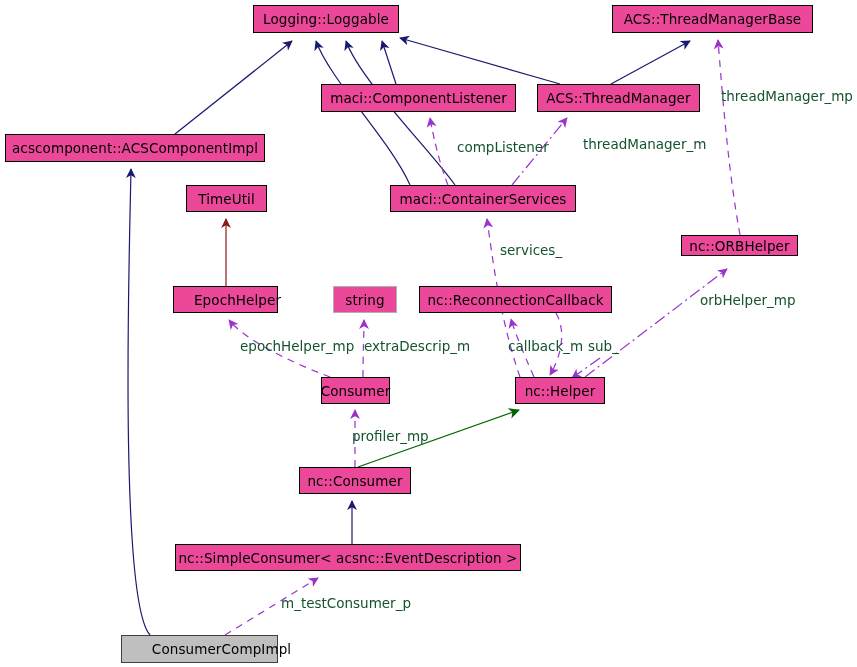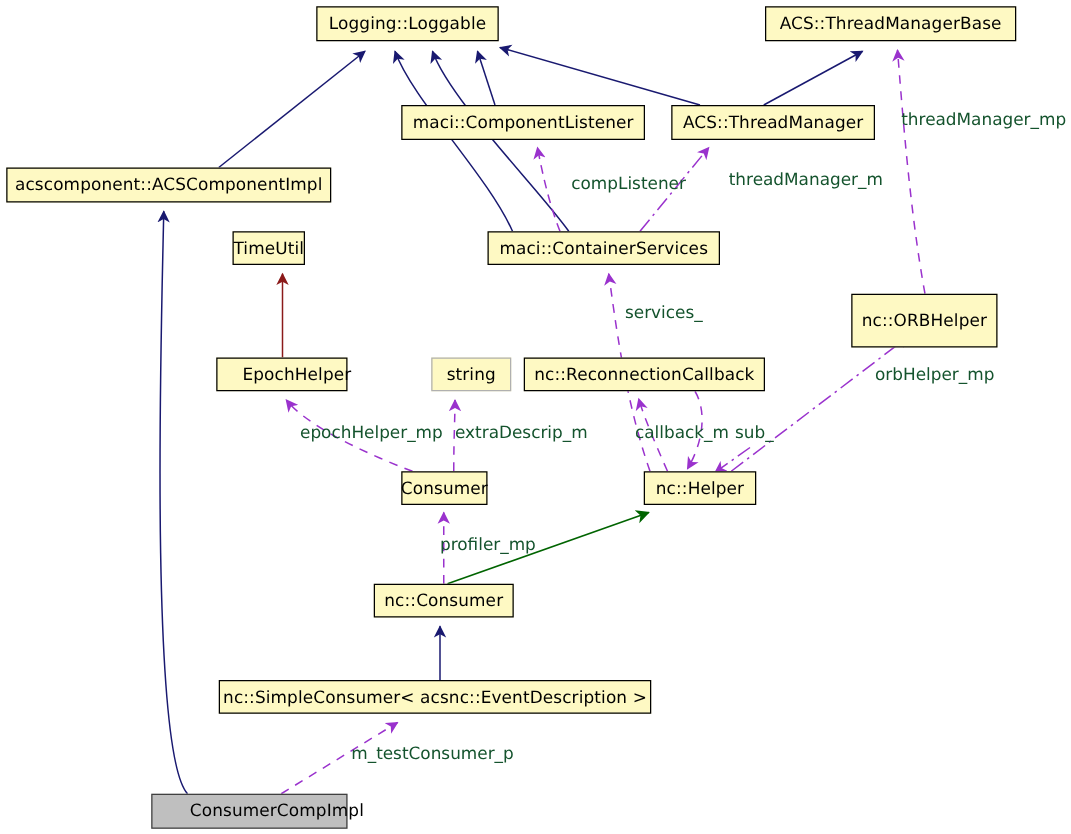--- a/index.html
+++ b/index.html
@@ -1,20 +1,20 @@
 <!DOCTYPE html>
 <html><head>
 <meta charset="utf-8">
 <style>
   html,body{margin:0;padding:0;background:#ffffff;}
   body{width:857px;height:667px;overflow:hidden;font-family:"DejaVu Sans",sans-serif;}
   #diagram{position:relative;width:857px;height:667px;background:#fff;}
   svg.edges{position:absolute;left:0;top:0;width:857px;height:667px;}
   .node{position:absolute;box-sizing:border-box;display:flex;align-items:center;justify-content:center;
-        background:#fef9c3;border:1px solid #000000;font-size:13.5px;color:#000;white-space:nowrap;
+        background:#ec4899;border:1px solid #000000;font-size:13.5px;color:#000;white-space:nowrap;
         font-family:"DejaVu Sans",sans-serif;letter-spacing:0.1px;}
   .node.gray{background:#bfbfbf;border:1px solid #404040;padding-left:44px;}
   .node.lite{border:1px solid #b0b0b0;}
   .elabel{position:absolute;font-size:13.5px;color:#14532d;white-space:nowrap;
           font-family:"DejaVu Sans",sans-serif;background:transparent;}
 </style>
 </head>
 <body>
 
 <div id="diagram">
@@ -94,33 +94,33 @@
   </div>
   <div class="node" style="left:321px;top:84px;width:195px;height:28px;">
     <span>maci::ComponentListener</span>
   </div>
   <div class="node" style="left:537px;top:84px;width:163px;height:28px;">
     <span>ACS::ThreadManager</span>
   </div>
   <div class="node" style="left:5px;top:134px;width:260px;height:28px;">
     <span>acscomponent::ACSComponentImpl</span>
   </div>
-  <div class="node" style="left:186px;top:185px;width:58px;height:27px;">
+  <div class="node" style="left:186px;top:185px;width:81px;height:27px;">
     <span>TimeUtil</span>
   </div>
   <div class="node" style="left:390px;top:185px;width:186px;height:27px;">
     <span>maci::ContainerServices</span>
   </div>
-  <div class="node" style="left:681px;top:235px;width:117px;height:43px;justify-content:center;">
+  <div class="node" style="left:681px;top:235px;width:117px;height:21px;justify-content:center;">
     <span>nc::ORBHelper</span>
   </div>
   <div class="node" style="left:173px;top:286px;width:105px;height:27px;padding-left:24px;">
     <span>EpochHelper</span>
   </div>
-  <div class="node lite" style="left:345px;top:286px;width:64px;height:27px;">
+  <div class="node lite" style="left:333px;top:286px;width:64px;height:27px;">
     <span>string</span>
   </div>
   <div class="node" style="left:419px;top:286px;width:193px;height:27px;">
     <span>nc::ReconnectionCallback</span>
   </div>
   <div class="node" style="left:321px;top:377px;width:69px;height:27px;">
     <span>Consumer</span>
   </div>
   <div class="node" style="left:299px;top:467px;width:112px;height:27px;">
     <span>nc::Consumer</span>

